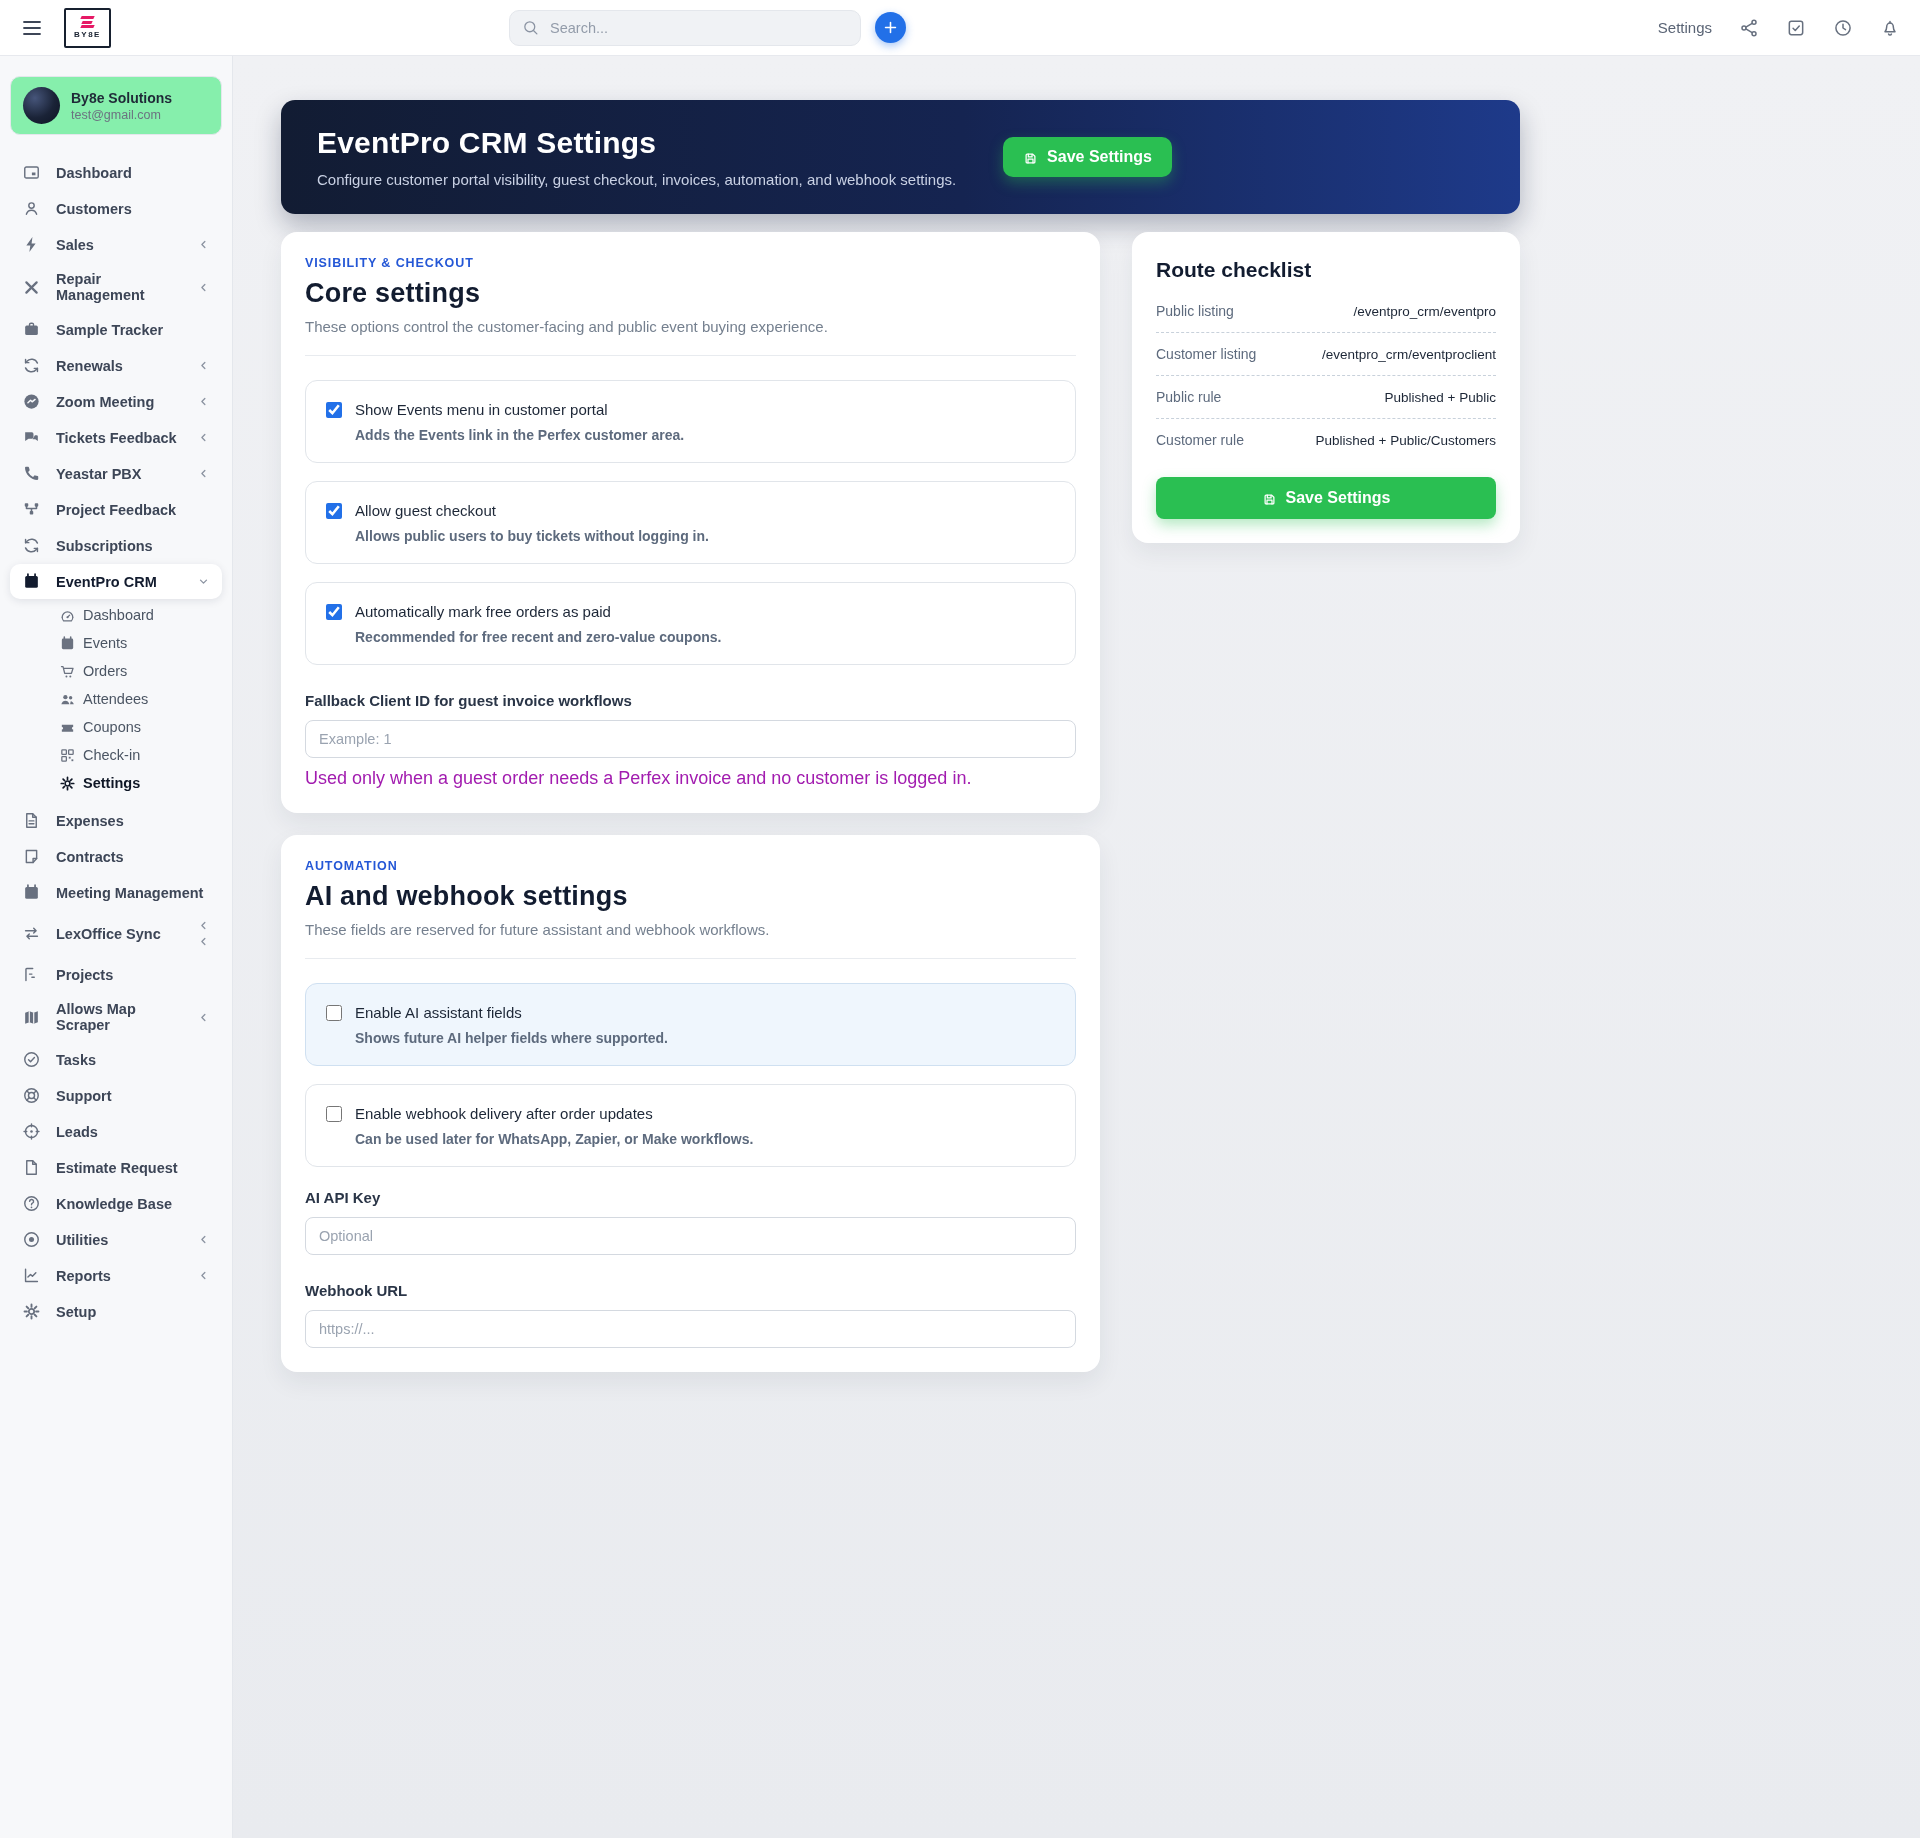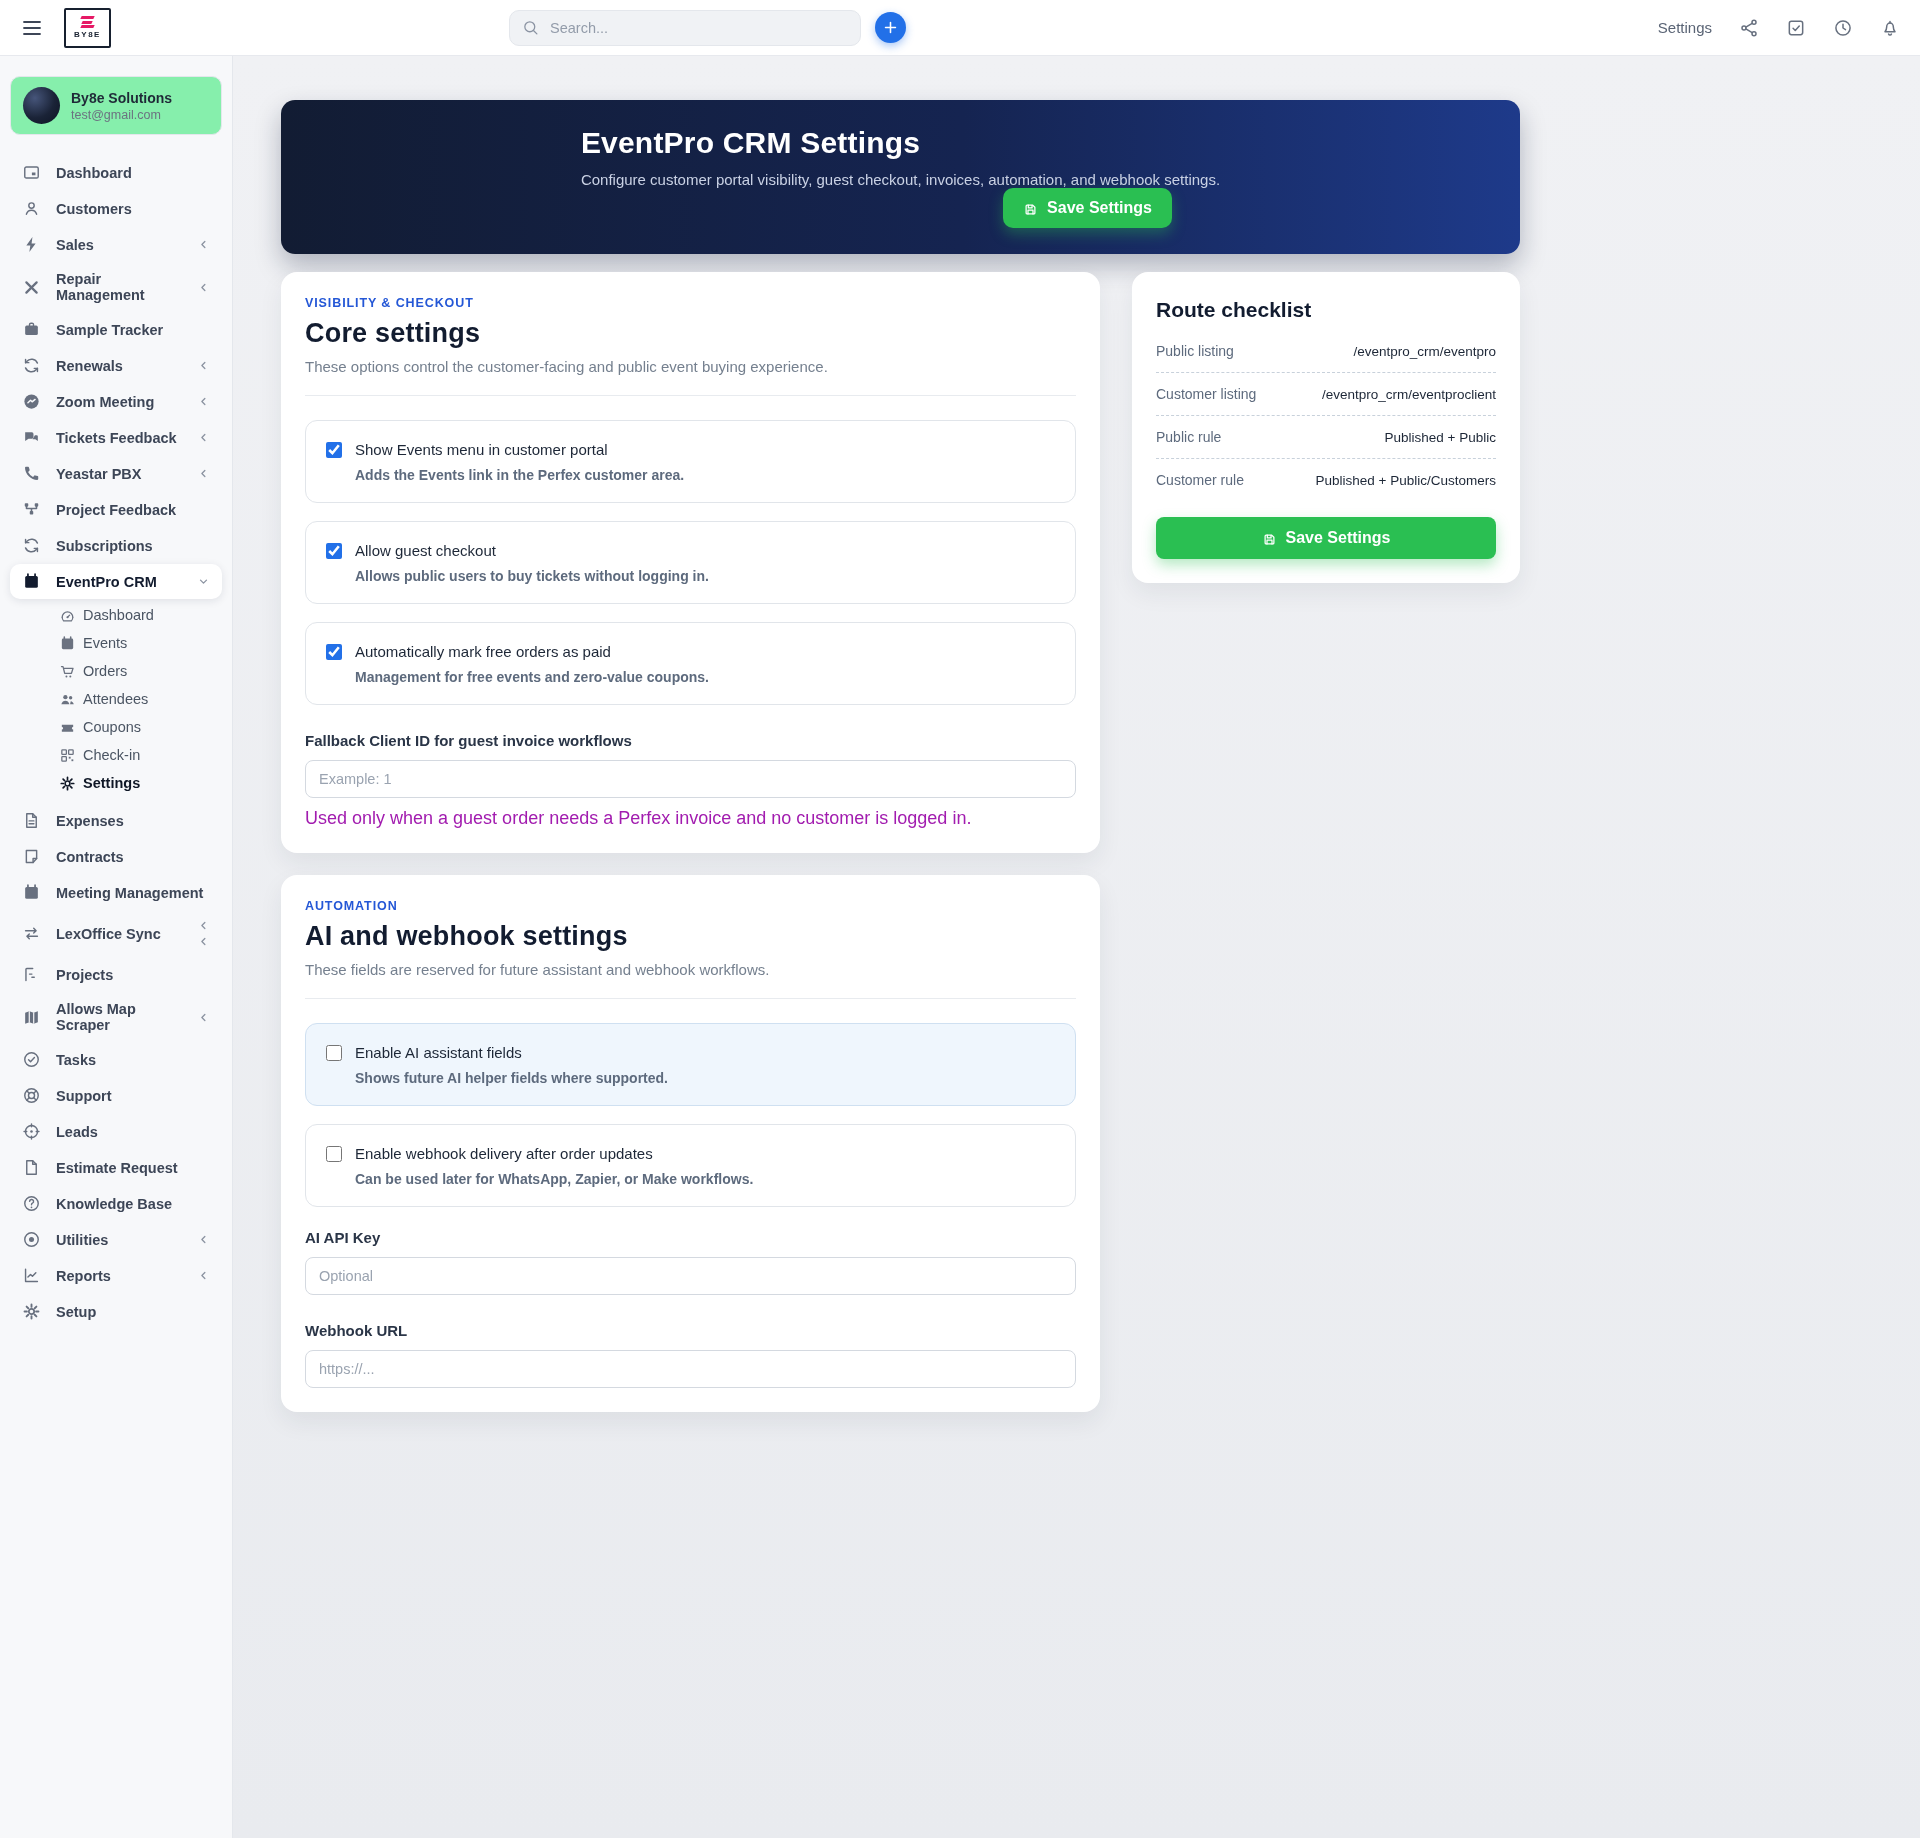--- a/index.html
+++ b/index.html
@@ -60,21 +60,21 @@
   .sub { margin:2px 0 6px; }
   .sub-item { display:flex; align-items:center; gap:7px; padding:5.5px 0 5.5px 49px;
     font-size:14.5px; color:#4b5563; cursor:pointer; }
   .sub-item svg { width:17px; height:17px; color:#6b7280; flex:none; }
   .sub-item.active { color:#0f1726; font-weight:800; }
   .sub-item.active svg { color:#0f1726; }
 
   
   .hero { background:linear-gradient(90deg,#121c33 0%, #152451 55%, #1e3a8a 100%);
     border-radius:14px; padding:26px 36px; color:#fff; display:flex; align-items:center;
-    box-shadow:0 12px 26px rgba(16,26,54,.28);flex-direction:column; }
+    box-shadow:0 12px 26px rgba(16,26,54,.28); }
   .hero h1 { margin:0 0 11px; font-size:30px; letter-spacing:.2px; }
   .hero p { margin:0; font-size:15px; color:#c9d1e4; }
   .hero .btn-green { margin-left:auto; margin-right:312px; }
 
   .btn-green { background:#2abf52; color:#fff; border:none; border-radius:10px;
     font-family:"Liberation Sans",sans-serif; font-weight:700; font-size:16px;
     padding:11px 20px; display:inline-flex; align-items:flex-end; justify-content:center; gap:9px;
     cursor:pointer; box-shadow:0 6px 14px rgba(42,191,82,.35); }
   .btn-green svg { width:15px; height:15px; stroke-width:2; }
 
@@ -617,21 +617,21 @@
               <div>
                 <div class="lbl">Allow guest checkout</div>
                 <div class="hlp">Allows public users to buy tickets without logging in.</div>
               </div>
             </label>
 
             <label class="opt">
               <input type="checkbox" checked="" style="">
               <div>
                 <div class="lbl">Automatically mark free orders as paid</div>
-                <div class="hlp">Management for free events and zero-value coupons.</div>
+                <div class="hlp">Recommended for free recent and zero-value coupons.</div>
               </div>
             </label>
 
 
             <div class="fld-label">Fallback Client ID for guest invoice workflows</div>
             <input class="inp" type="text" placeholder="Example: 1" style="">
             <div class="fld-help">Used only when a guest order needs a Perfex invoice and no customer is logged in.</div>
           </section>
 
           <section class="card gap-card">

